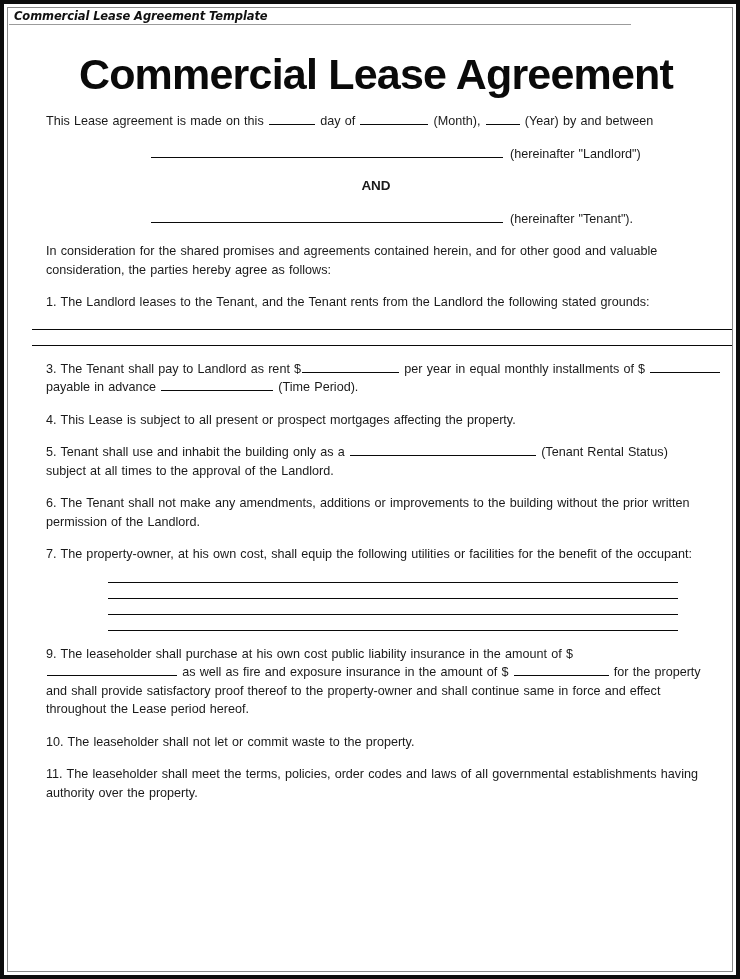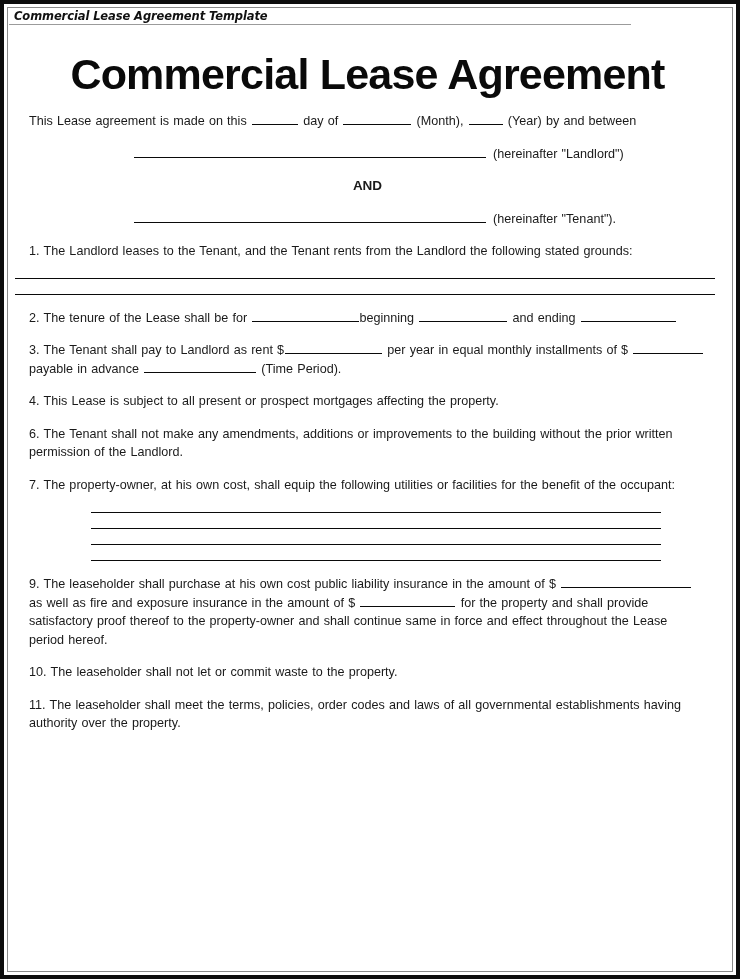--- a/index.html
+++ b/index.html
@@ -59,21 +59,21 @@
     white-space: nowrap;
   }
 
   .content {
     position: absolute;
     left: 9px;
     top: 26px;
     width: 722px;
     height: 945px;
     box-sizing: border-box;
-    padding: 0 11px 0 6px;
+    padding: 0 11px 0 23px;
   }
 
   h1.title {
     margin: 24px 0 0 0;
     padding: 0;
     text-align: center;
     font-family: "Liberation Sans", sans-serif;
     font-weight: bold;
     font-size: 43px;
     line-height: 48px;
@@ -185,45 +185,44 @@
     <p class="body-text para party-row">
       <span class="lead"></span><span class="blank b-party"></span><span class="party-label">(hereinafter "Landlord")</span>
     </p>
 
     <p class="body-text para and-line">AND</p>
 
     <p class="body-text para party-row">
       <span class="lead"></span><span class="blank b-party"></span><span class="party-label">(hereinafter "Tenant").</span>
     </p>
 
+    <p class="body-text para mt-clause">In consideration for the shared promises and agreements contained herein, and for other good and valuable consideration, the parties hereby agree as follows:</p>
 
     <p class="body-text para mt-clause">1. The Landlord leases to the Tenant, and the Tenant rents from the Landlord the following stated grounds:</p>
 
     <div class="rule-full"></div>
     <div class="rule-full"></div>
 
-    <p class="body-text para mt-clause nowrap">
-      <span>2. The tenure of the Lease shall be for</span>
-      <span class="blank b-term"></span><span>beginning</span>
-      <span class="blank b-begin"></span>
-      <span>and ending</span>
-      <span class="blank b-end"></span>
-    </p>
 
     <p class="body-text para mt-small">
       <span class="nowrap"><span>3. The Tenant shall pay to Landlord as rent $</span><span class="blank b-rent"></span>
       <span>per year in equal monthly installments of $</span>
       <span class="blank b-inst"></span></span>
       <span>payable in advance</span>
       <span class="blank b-adv"></span>
       <span>(Time Period).</span>
     </p>
 
     <p class="body-text para mt-small">4. This Lease is subject to all present or prospect mortgages affecting the property.</p>
 
+    <p class="body-text para mt-clause">
+      <span>5. Tenant shall use and inhabit the building only as a</span>
+      <span class="blank b-status"></span>
+      <span>(Tenant Rental Status) subject at all times to the approval of the Landlord.</span>
+    </p>
 
     <p class="body-text para mt-clause">6. The Tenant shall not make any amendments, additions or improvements to the building without the prior written permission of the Landlord.</p>
 
     <p class="body-text para mt-clause">7. The property-owner, at his own cost, shall equip the following utilities or facilities for the benefit of the occupant:</p>
 
     <div class="rule-indent"></div>
     <div class="rule-indent"></div>
 
 
     <div class="rule-indent"></div>

